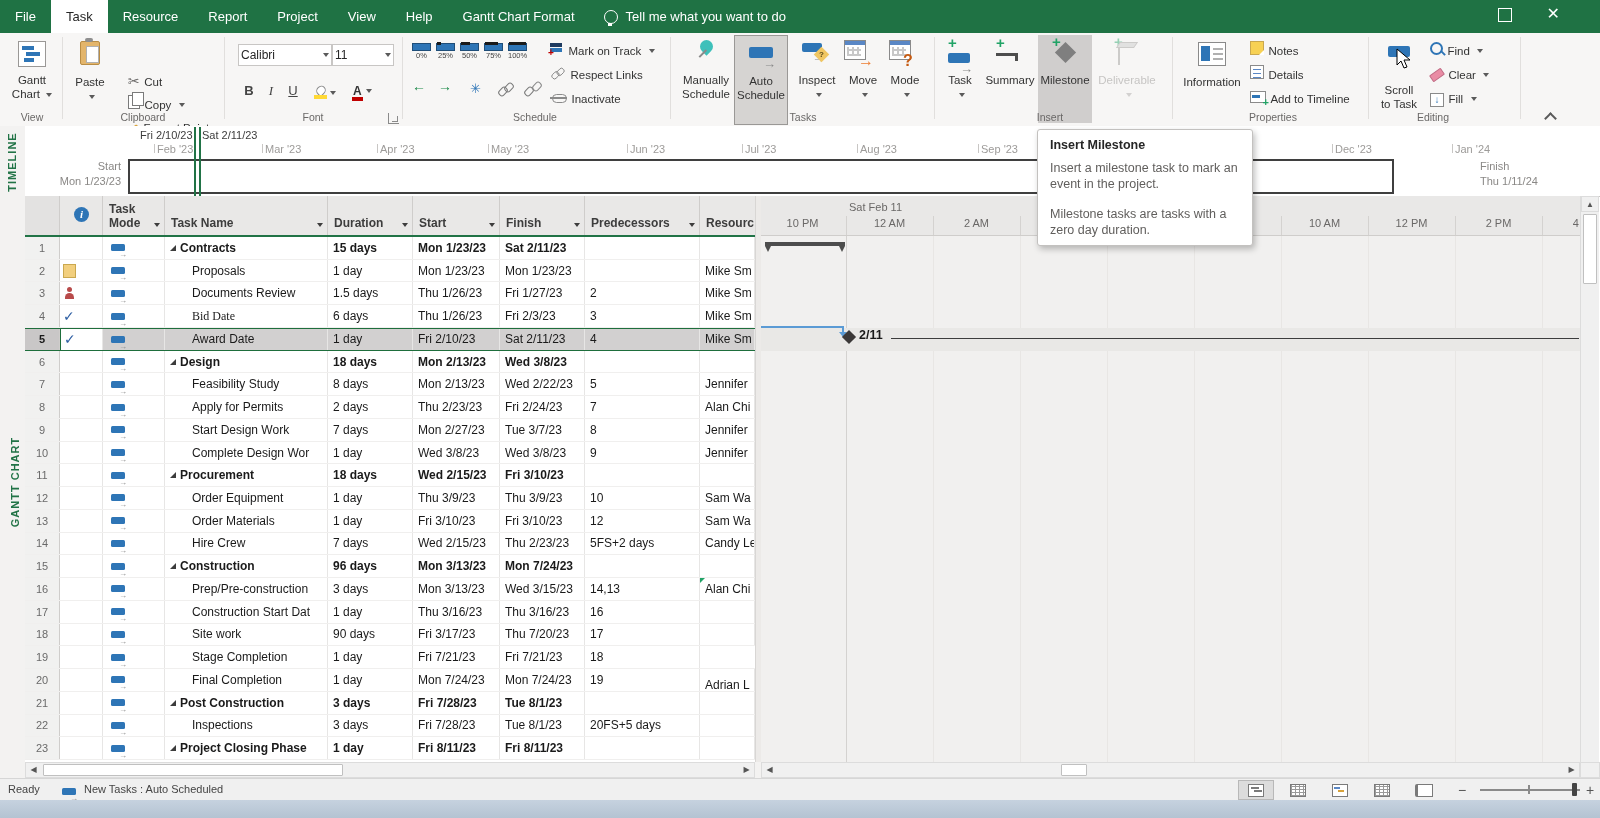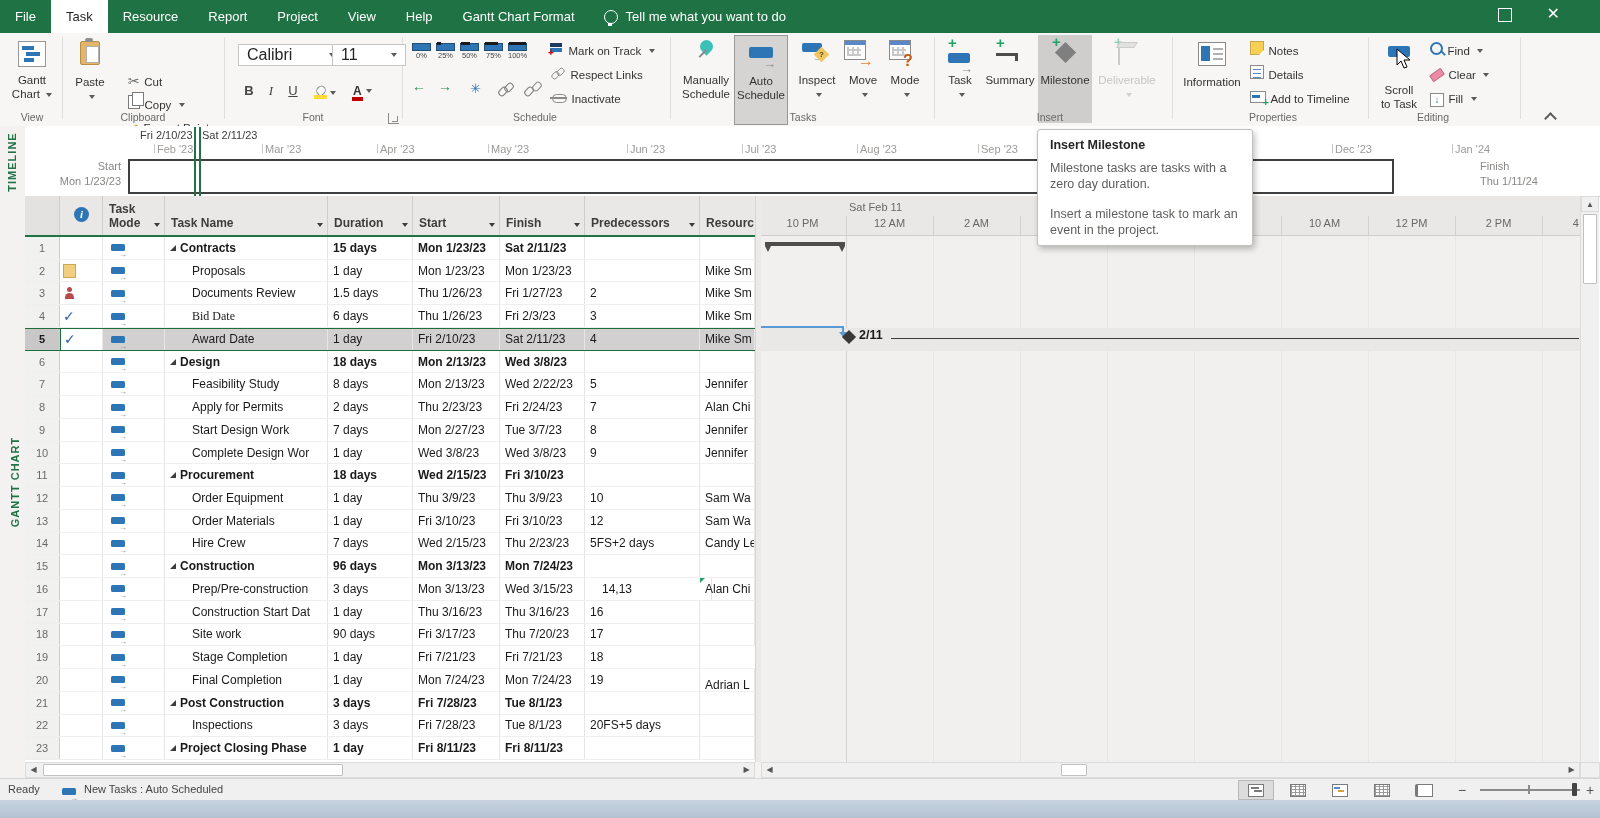--- a/index.html
+++ b/index.html
@@ -30,21 +30,21 @@
   
   .ic-ganttview{width:26px;height:24px;background:#fff;border:1px solid #9a9896;position:relative;}
   .ic-ganttview i{position:absolute;height:4px;background:#2e75b6;}
   .clipboard{width:18px;height:22px;background:#e3b56b;border:1px solid #b98d45;border-radius:2px;position:relative;}
   .clipboard:before{content:"";position:absolute;left:4px;top:-4px;width:8px;height:4px;background:#8f8f8f;border-radius:2px;}
   .clipboard:after{content:"";position:absolute;left:5px;top:4px;width:11px;height:15px;background:#fff;border:1px solid #b0b0b0;}
   .scissors{color:#6a6867;font-size:14px;}
   .copyic{width:10px;height:12px;border:1.2px solid #7a7a7a;background:#fff;position:relative;display:inline-block;}
   .copyic:after{content:"";position:absolute;left:3px;top:-4px;width:10px;height:12px;border:1.2px solid #7a7a7a;background:#fff;}
   .fpbrush{width:11px;height:5px;background:#d8a23a;transform:rotate(-35deg);display:inline-block;border-radius:1px;}
-  .combo{position:absolute;background:#fff;border:1px solid #c8c6c4;font-size:16px;color:#262626;display:flex;align-items:center;padding:0 8px;justify-content:space-between;}
+  .combo{position:absolute;background:#fff;border:1px solid #c8c6c4;font-size:12px;color:#262626;display:flex;align-items:center;padding:0 2px;justify-content:space-between;}
   .fbtn{position:absolute;font-size:13px;color:#444;width:18px;text-align:center;}
   .hl-ic{width:13px;height:11px;position:relative;display:inline-block;}
   .hl-ic:before{content:"";position:absolute;left:2px;top:0;width:8px;height:7px;background:#fff;border:1px solid #8a8a8a;border-radius:50% 50% 50% 0;transform:rotate(-45deg);}
   .hl-ic:after{content:"";position:absolute;left:0;bottom:-2px;width:13px;height:4px;background:#ffd935;}
   .fc-ic{font-size:12px;font-weight:bold;color:#333;border-bottom:4px solid #c00000;line-height:11px;display:inline-block;padding:0 1px;}
   .pct{position:absolute;width:22px;height:20px;}
   .pct .bar{width:17px;height:6px;background:#2e75b6;border:1px solid #1f4e79;position:relative;}
   .pct .bar i{position:absolute;left:0;top:-2px;height:3px;background:#1a1a1a;}
   .pct .plab{font-size:7.5px;color:#444;text-align:center;width:19px;}
   .garrow{font-size:14px;font-weight:bold;color:#1e8a4a;}
@@ -699,21 +699,21 @@
           </div>
           <div class="tcell mode" style="left: 78px; width: 62px; padding-left: 8px;">
             <span class="modebar-sm"></span>
           </div>
           <div class="tcell name b" style="left: 140px; width: 163px; padding-left: 27px;">
             <span>Prep/Pre-construction</span>
           </div>
           <div class="tcell dur b" style="left: 303px; width: 85px; padding-left: 5px;">3 days</div>
           <div class="tcell start b" style="left: 388px; width: 87px; padding-left: 5px;">Mon 3/13/23</div>
           <div class="tcell finish b" style="left: 475px; width: 85px; padding-left: 5px;">Wed 3/15/23</div>
-          <div class="tcell pred" style="left: 560px; width: 115px; padding-left: 5px; margin-left: 12px;">14,13</div>
+          <div class="tcell pred" style="left: 560px; width: 115px; padding-left: 5px;">14,13</div>
           <div class="tcell res" style="left: 675px; width: 55px; padding-left: 5px; position: absolute;">Alan Chi<span class="resflag"></span></div>
         </div>
         <div class="trow" style="top: 363.824px; height: 22.739px;">
           <div class="tcell num" style="left: 0px; width: 35px;">17</div>
           <div class="tcell ind" style="left: 35px; width: 43px; padding-left: 3px;">
             <span class="ind-calendar"></span>
           </div>
           <div class="tcell mode" style="left: 78px; width: 62px; padding-left: 8px;">
             <span class="modebar-sm"></span>
           </div>
@@ -880,22 +880,22 @@
   </div>
 
   <div id="vscroll">
     <div class="sbtn" style="left:0;top:0;width:18px;height:16px;line-height:16px;">▲</div>
     <div class="sthumb" style="left:2px;top:18px;width:14px;height:70px;"></div>
   </div>
 </div>
 
 <div id="tooltip" class="abs">
   <h4>Insert Milestone</h4>
+  <p>Insert a milestone task to mark an event in the project.</p>
   <p>Milestone tasks are tasks with a zero day duration.</p>
-  <p>Insert a milestone task to mark an event in the project.</p>
 </div>
 
 <div id="hscroll-zone" class="abs">
   <div class="htrack" style="left:25px;width:730px;">
     <div class="sbtn" style="left:0;top:0;width:15px;height:14px;line-height:14px;border:none;">◀</div>
     <div class="sthumb" style="left:17px;top:1px;width:300px;height:12px;"></div>
     <div class="sbtn" style="right:0;top:0;width:15px;height:14px;line-height:14px;border:none;">▶</div>
   </div>
   <div class="htrack" style="left:761px;width:819px;">
     <div class="sbtn" style="left:0;top:0;width:15px;height:14px;line-height:14px;border:none;">◀</div>

